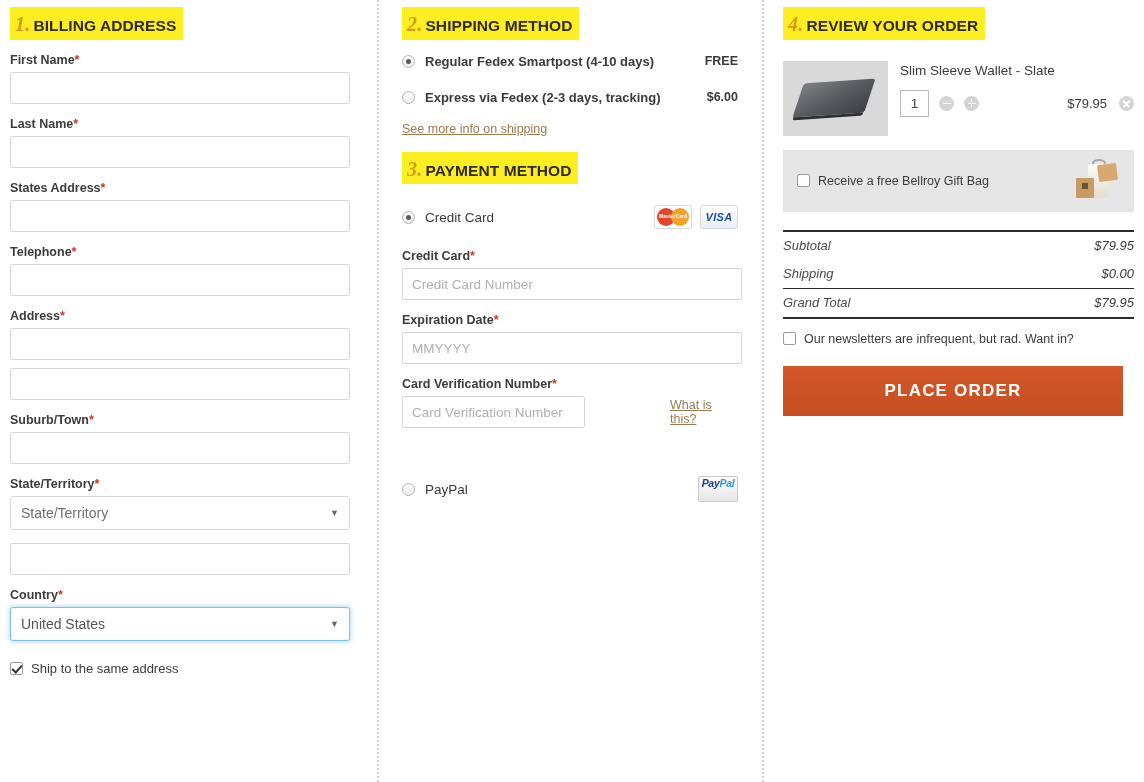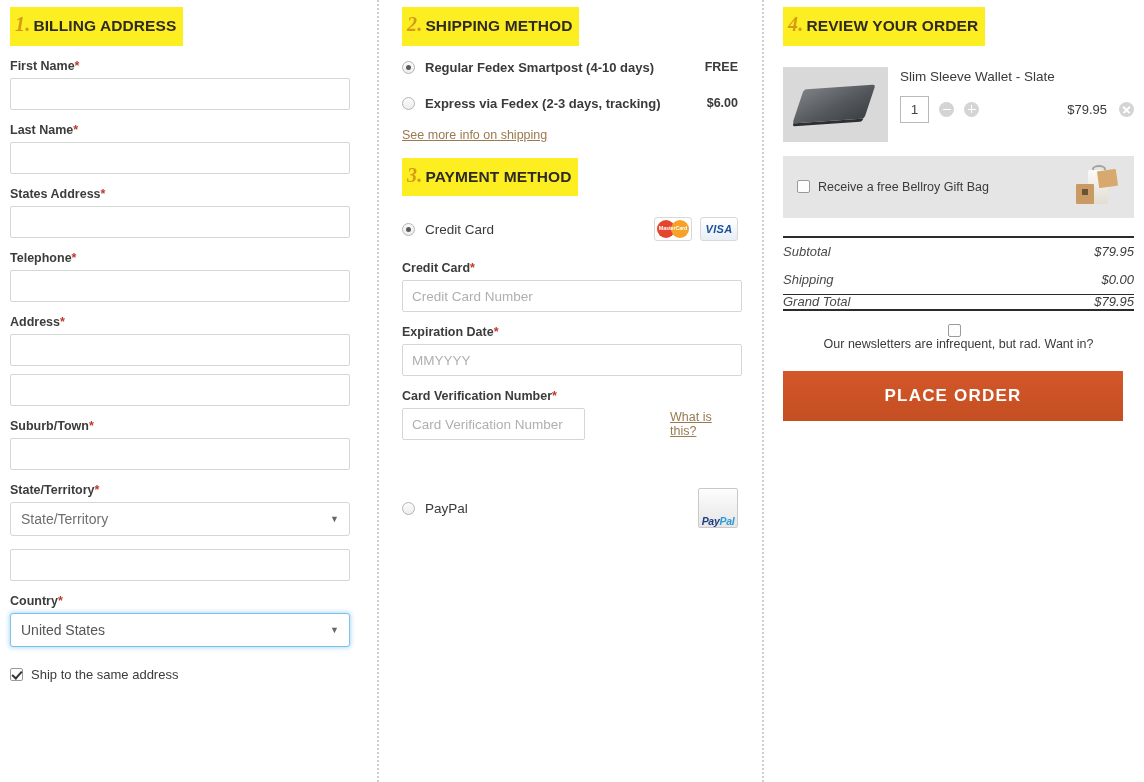--- a/index.html
+++ b/index.html
@@ -23,21 +23,21 @@
     position: absolute; top: 0; height: 782px;
     width: 0; border-left: 2px dotted #cfcfcf;
   }
   .divider.d1 { left: 377px; }
   .divider.d2 { left: 762px; }
 
   
   .sec-head {
     display: inline-block;
     background: #fcee21;
-    padding: 2px 7px 9px 5px;
+    padding: 2px 7px 3px 5px;
     margin: 0;
     line-height: 1.15;
     white-space: nowrap;
   }
   .sec-num {
     font-family: "Liberation Serif", serif;
     font-style: italic;
     font-weight: bold;
     font-size: 20px;
     color: #d69a19;
@@ -186,24 +186,24 @@
   }
   .visa-logo {
     width: 38px; height: 24px;
     background: linear-gradient(#ffffff,#e8eef5);
     border: 1px solid #d8d8d8; border-radius: 3px;
     display: flex; align-items: center; justify-content: center;
     font-size: 11px; font-weight: bold; font-style: italic;
     color: #1a4f9c; letter-spacing: .3px;
   }
   .paypal-logo {
-    width: 40px; height: 40px;
+    width: 40px; height: 26px;
     background: linear-gradient(#fdfdfd,#e6e6e6);
     border: 1px solid #c9c9c9; border-radius: 2px;
-    display: flex; align-items: flex-end; justify-content: center;
+    display: flex; align-items: flex-start; justify-content: center;
     font-size: 10.5px; font-weight: bold; font-style: italic;
     letter-spacing: -.3px;
   }
   .pp-a { color: #1b3e80; }
   .pp-b { color: #2e9ad6; }
 
   .cvv-row { display: flex; align-items: center; }
   .inp-cvv { width: 183px; }
   .whatis {
     margin-left: 85px;
@@ -310,24 +310,24 @@
     border-bottom-color: transparent;
   }
 
   .totals { margin-top: 18px; border-top: 2px solid #2b2b2b; }
   .trow {
     display: flex; align-items: center;
     height: 28px;
     font-size: 13px; color: #4a4a4a;
   }
   .trow .tval { margin-left: auto; font-size: 13px; color: #3a3a3a; }
-  .trow.grand { border-top: 1px solid #2b2b2b; height: 15px; }
+  .trow.grand { border-top: 1px solid #2b2b2b; height: 29px; }
   .totals-bottom { border-bottom: 2px solid #2b2b2b; font-style: italic; }
 
-  .news-row { display: flex; align-items: center; margin-top: 13px; flex-direction: column; }
+  .news-row { display: flex; align-items: center; margin-top: 13px; }
   .news-label { font-size: 12.5px; color: #3b3b3b; }
 
   .place-btn {
     margin-top: 20px;
     width: 340px; height: 50px;
     background: linear-gradient(#d3572a,#c44f22);
     border: none;
     color: #fff;
     font-size: 17px;
     font-weight: bold;

